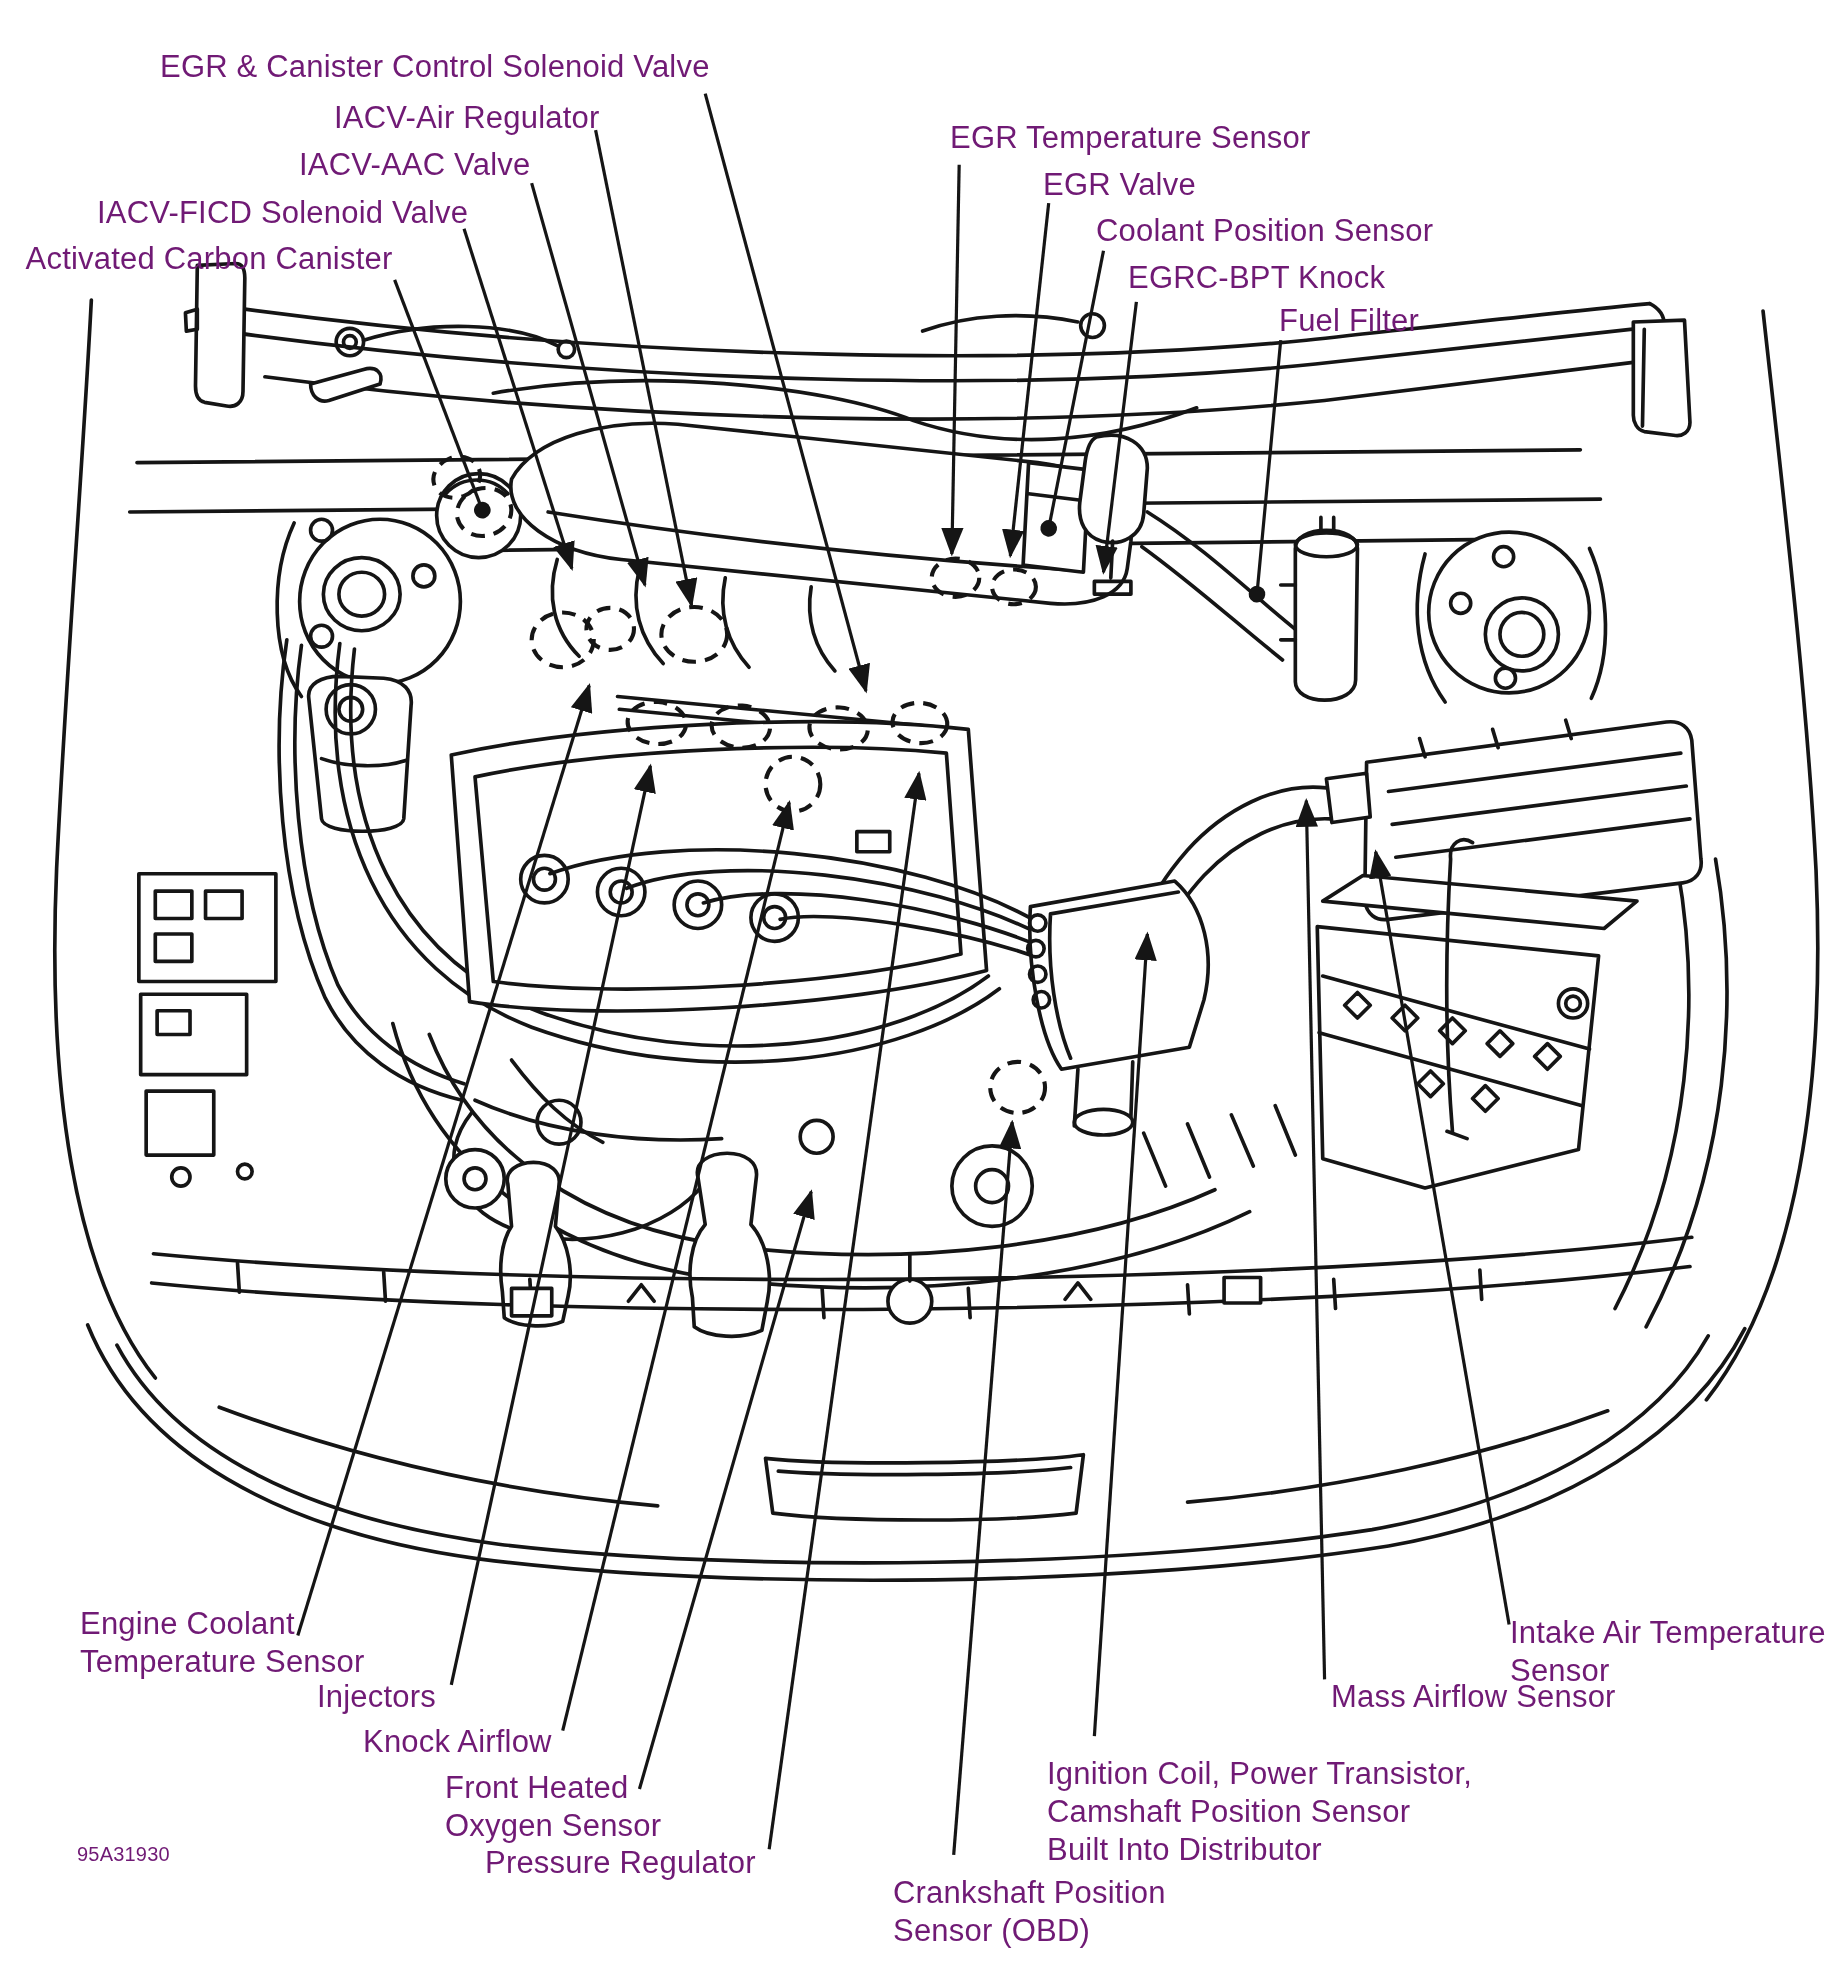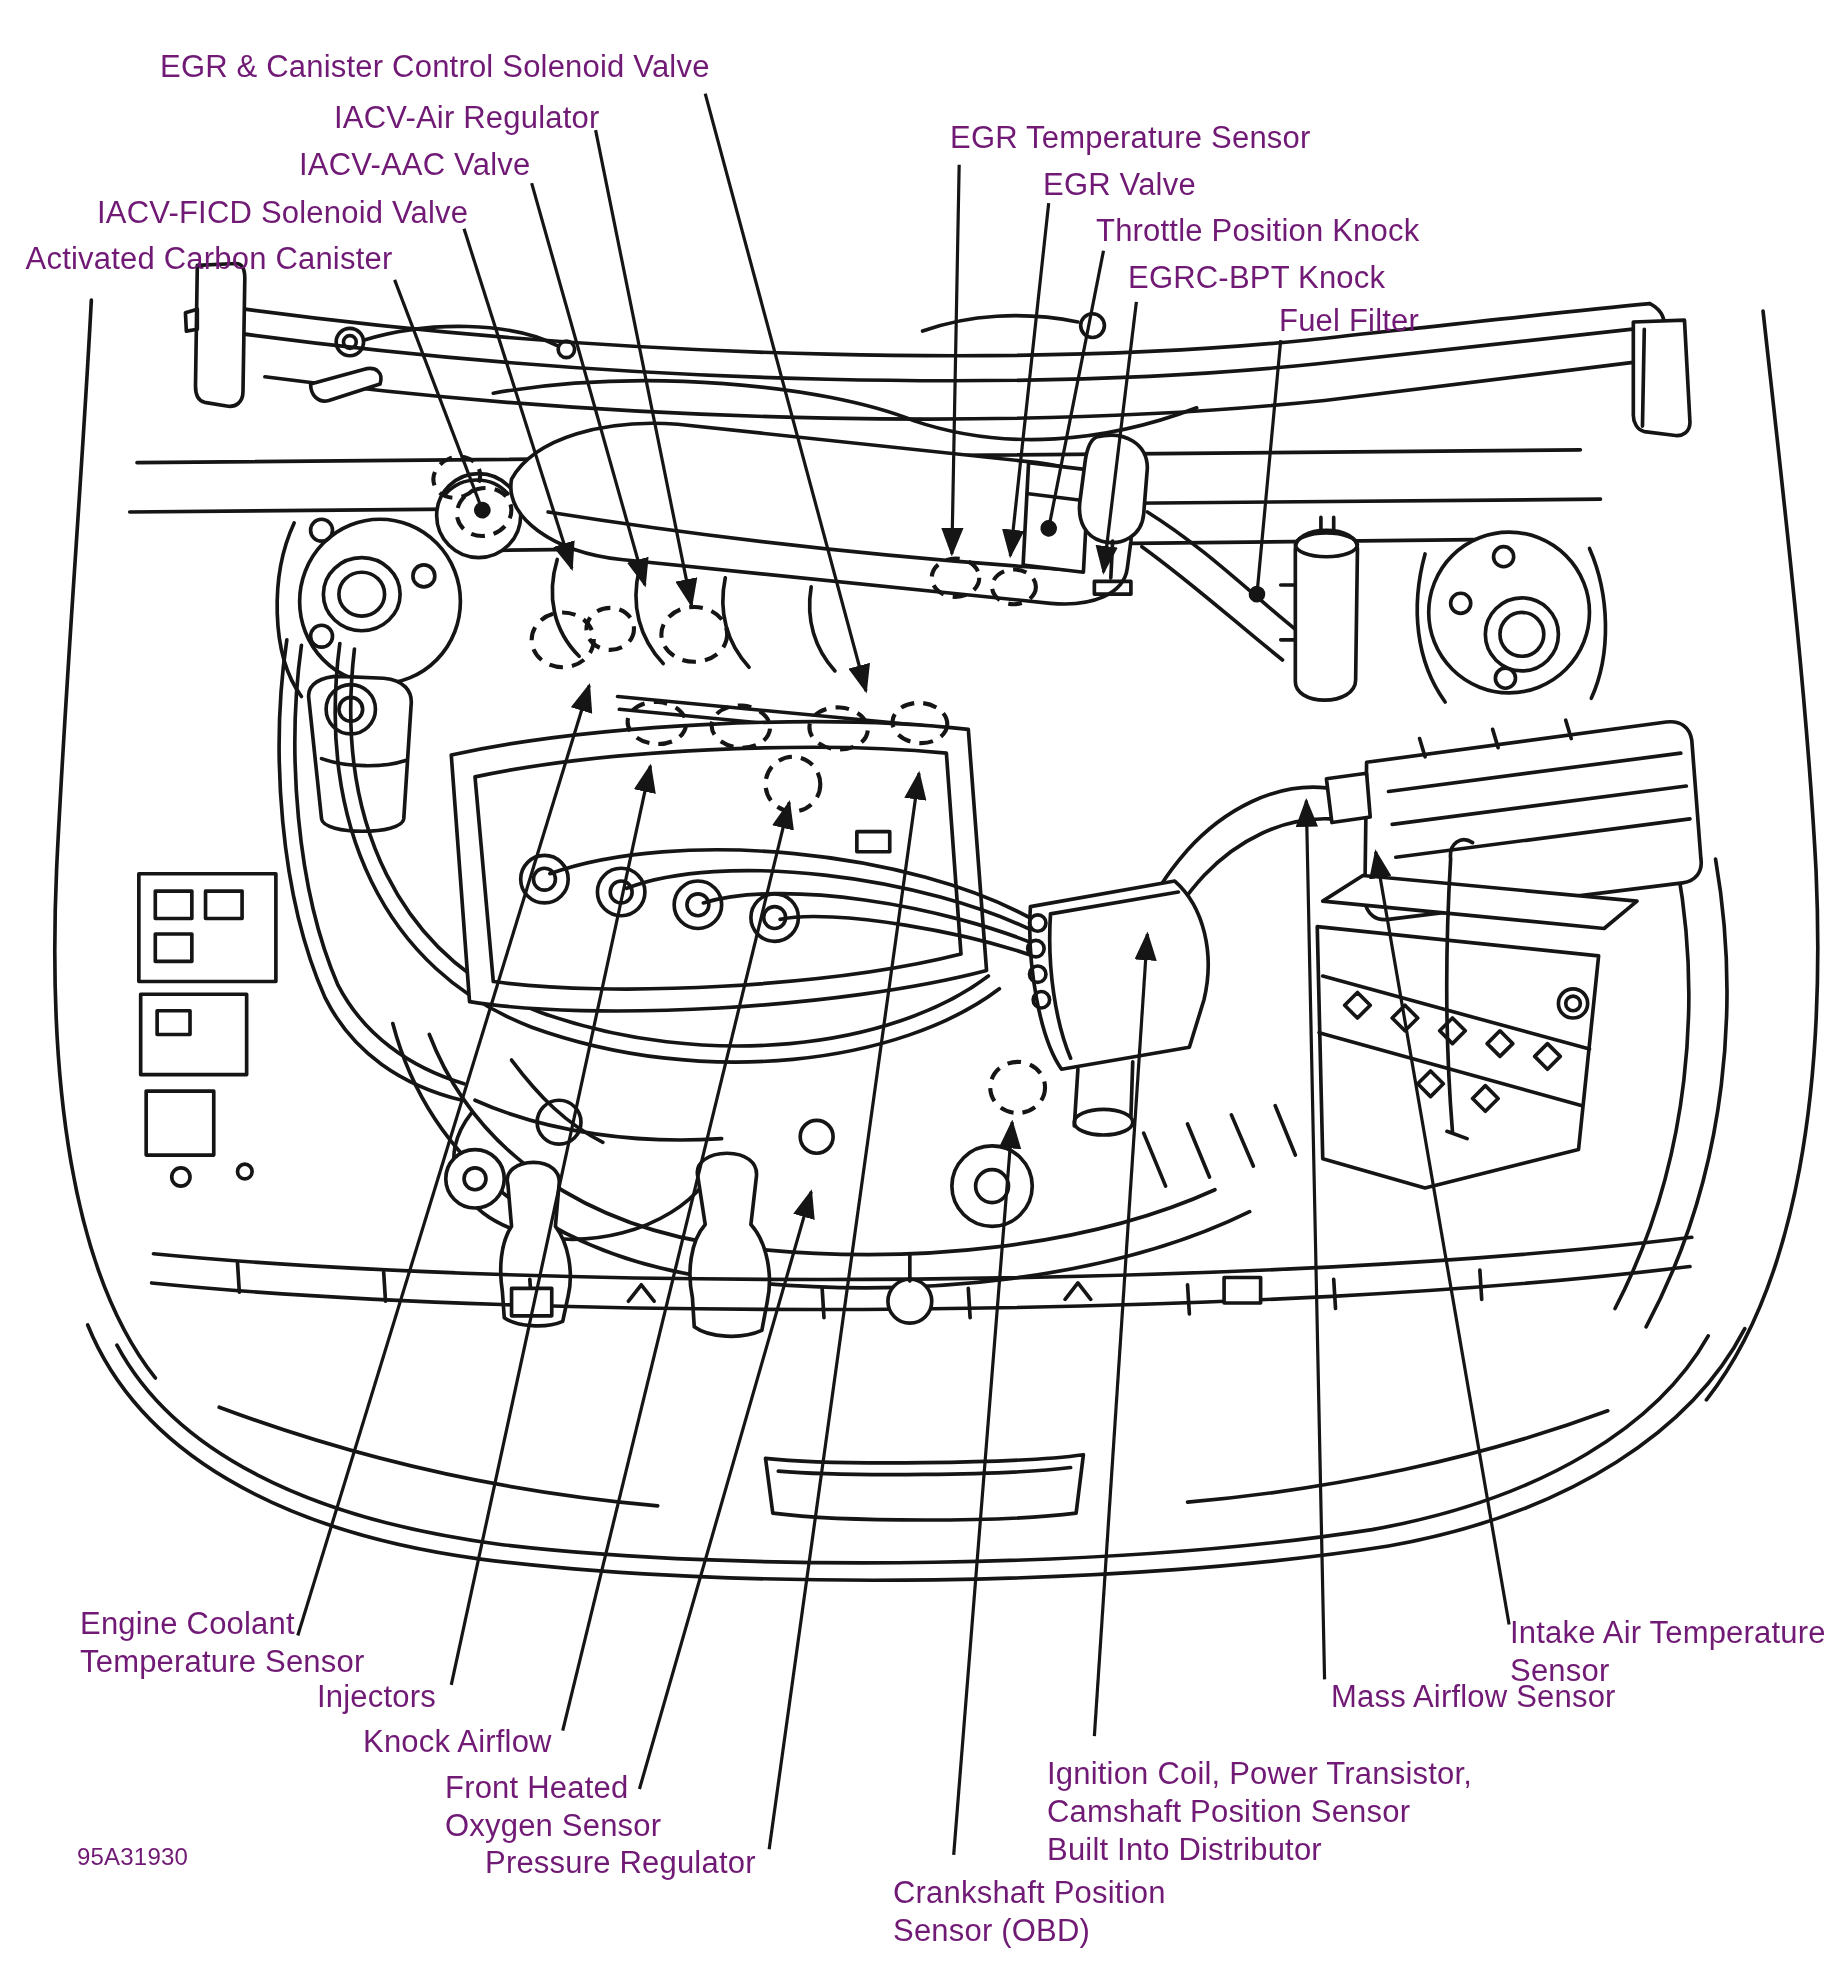--- a/index.html
+++ b/index.html
@@ -276,34 +276,34 @@
 </svg>
 
 <div id="labels-layer">
       <div class="lbl" style="left: 160px; top: 48px;">EGR &amp; Canister Control Solenoid Valve</div>
       <div class="lbl" style="left: 334px; top: 99px;">IACV-Air Regulator</div>
       <div class="lbl" style="left: 299px; top: 146px;">IACV-AAC Valve</div>
       <div class="lbl" style="left: 97px; top: 194px;">IACV-FICD Solenoid Valve</div>
       <div class="lbl" style="left: 25.6px; top: 240px;">Activated Carbon Canister</div>
       <div class="lbl" style="left: 950px; top: 119px;">EGR Temperature Sensor</div>
       <div class="lbl" style="left: 1043px; top: 166px;">EGR Valve</div>
-      <div class="lbl" style="left: 1096px; top: 212px;">Throttle Position Knock</div>
+      <div class="lbl" style="left: 1096px; top: 212px;">Coolant Position Sensor</div>
       <div class="lbl" style="left: 1128px; top: 259px;">EGRC-BPT Knock</div>
       <div class="lbl" style="left: 1279px; top: 302px;">Fuel Filter</div>
       <div class="lbl" style="left: 80px; top: 1605px;">Engine Coolant
 Temperature Sensor</div>
       <div class="lbl" style="left: 317px; top: 1678px;">Injectors</div>
       <div class="lbl" style="left: 363px; top: 1723px;">Knock Airflow</div>
       <div class="lbl" style="left: 445px; top: 1769px;">Front Heated
 Oxygen Sensor</div>
       <div class="lbl" style="left: 485px; top: 1844px;">Pressure Regulator</div>
       <div class="lbl" style="left: 893px; top: 1851px; margin-top: 23px;">Crankshaft Position
 Sensor (OBD)</div>
       <div class="lbl" style="left: 1047px; top: 1731px; margin-top: 24px;">Ignition Coil, Power Transistor,
 Camshaft Position Sensor
 Built Into Distributor</div>
       <div class="lbl" style="left: 1331px; top: 1678px; text-align: right;">Mass Airflow Sensor</div>
       <div class="lbl" style="left: 1510px; top: 1614px;">Intake Air Temperature
 Sensor</div>
-      <div class="lbl" style="left: 77px; top: 1842px; font-size: 24px;">95A31930</div>
+      <div class="lbl" style="left: 77px; top: 1842px; font-size: 20px;">95A31930</div>
     </div>
 </div>
 
 
 </body></html>

